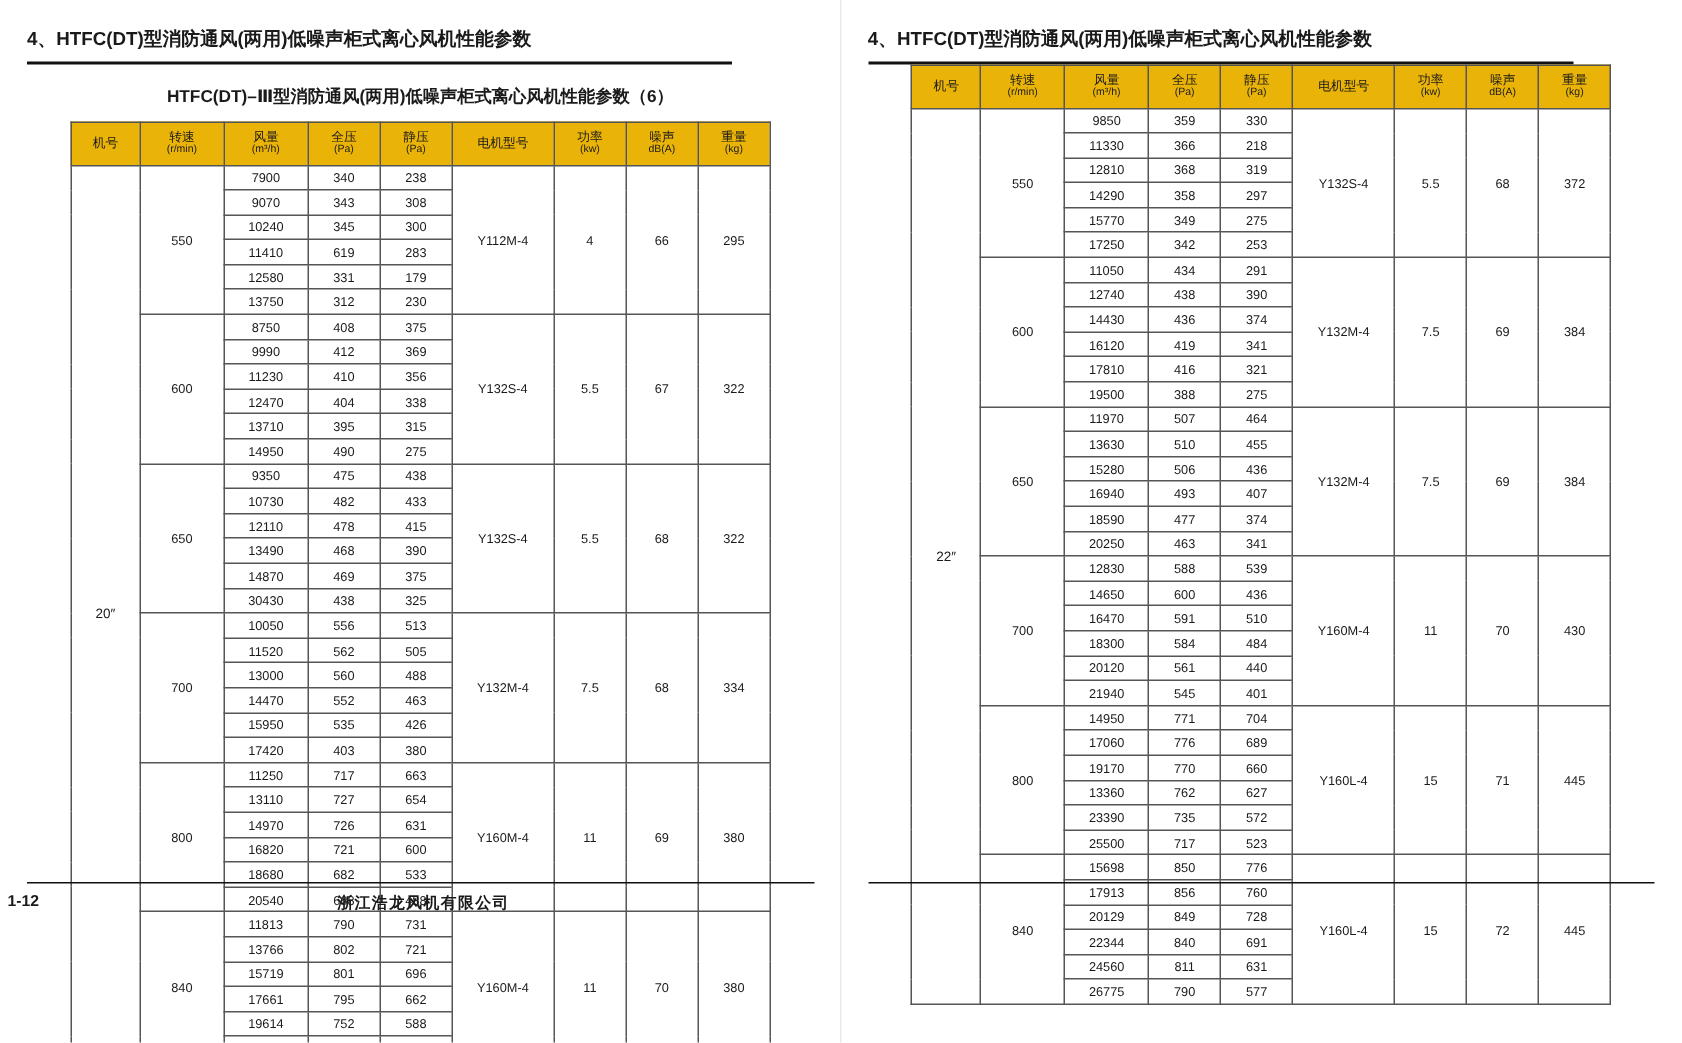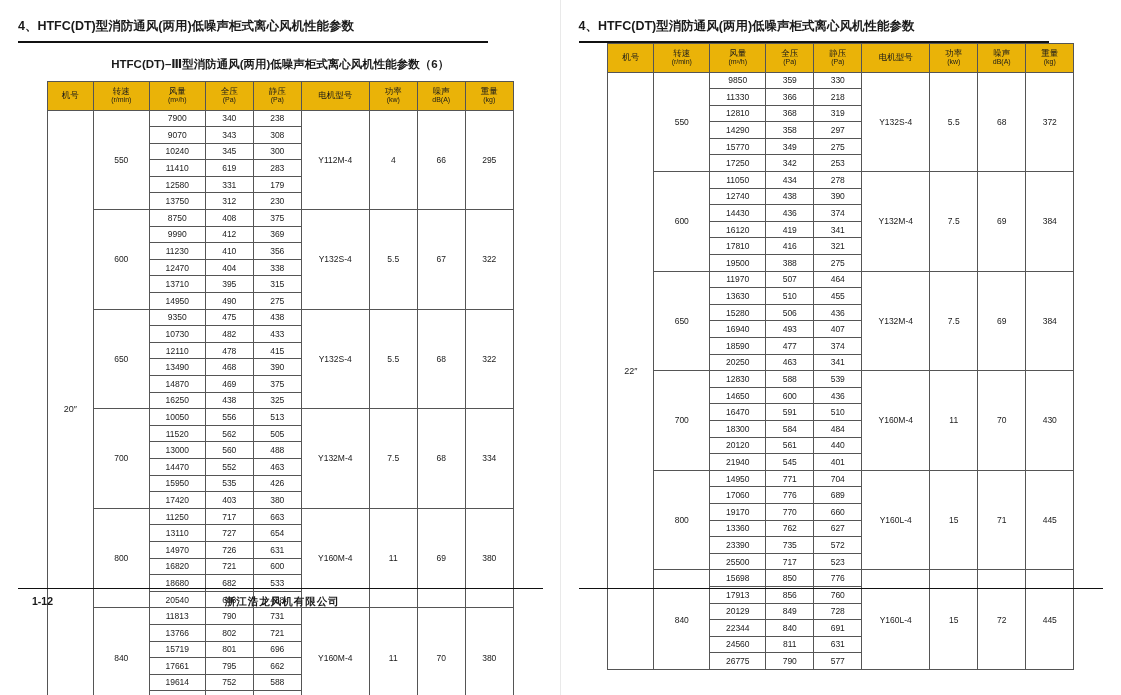--- a/index.html
+++ b/index.html
@@ -51,21 +51,21 @@
   .unit{font-size:7px;display:block;}
   td.model-no{font-size:9px;}
   td.grp{font-size:8.5px;}
 
   .foot{
     position:absolute;left:0;right:0;bottom:0;height:30px;
   }
   .foot .rule{height:1px;background:#111;margin:0 18px;}
   .foot-inner{
     display:flex;align-items:flex-end;justify-content:space-between;
-    padding:6px 18px 0 32px;font-size:10.5px;
+    padding:6px 18px 0 5px;font-size:10.5px;
   }
   .foot-center{
     position:absolute;left:4px;right:0;top:6px;text-align:center;
     font-size:10.5px;font-weight:bold;letter-spacing:1px;
   }
   .pg{font-size:10.5px;font-weight:bold;position:relative;z-index:2;}
   .pg.right{margin-left:auto;}
   .divider{
     position:absolute;left:560px;top:0;width:1px;height:695px;background:#e9e9e9;
   }
@@ -202,21 +202,21 @@
               <td>13490</td>
               <td>468</td>
               <td>390</td>
             </tr>
             <tr>
               <td>14870</td>
               <td>469</td>
               <td>375</td>
             </tr>
             <tr>
-              <td>16250</td>
+              <td>30430</td>
               <td>438</td>
               <td>325</td>
             </tr>
             <tr>
               <td class="grp" rowspan="6">700</td>
               <td>10050</td>
               <td>556</td>
               <td>513</td>
               <td class="grp" rowspan="6">Y132M-4</td>
               <td class="grp" rowspan="6">7.5</td>
@@ -397,21 +397,21 @@
             </tr>
             <tr>
               <td>17250</td>
               <td>342</td>
               <td>253</td>
             </tr>
             <tr>
               <td class="grp" rowspan="6">600</td>
               <td>11050</td>
               <td>434</td>
-              <td>278</td>
+              <td>291</td>
               <td class="grp" rowspan="6">Y132M-4</td>
               <td class="grp" rowspan="6">7.5</td>
               <td class="grp" rowspan="6">69</td>
               <td class="grp" rowspan="6">384</td>
             </tr>
             <tr>
               <td>12740</td>
               <td>438</td>
               <td>390</td>
             </tr>

